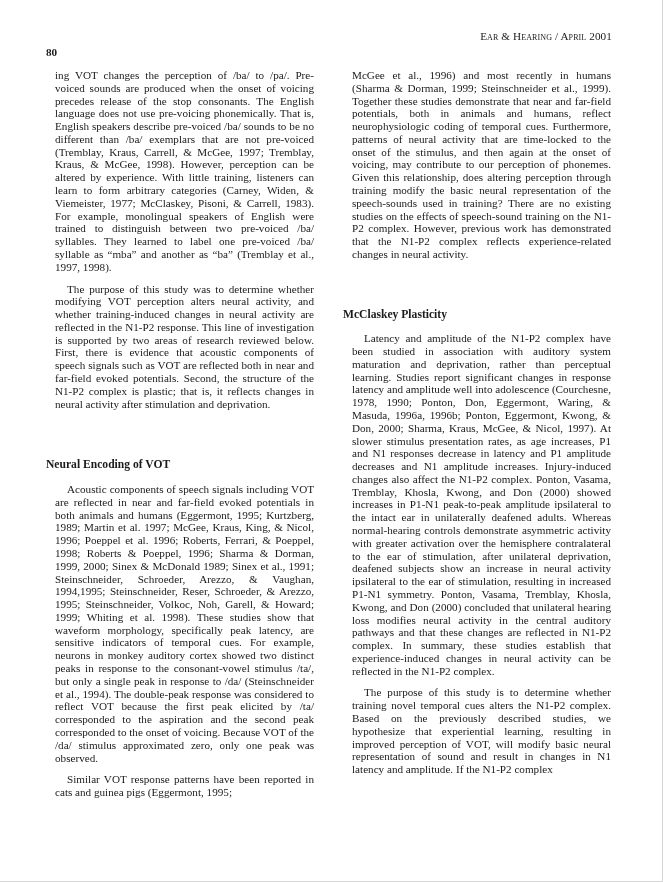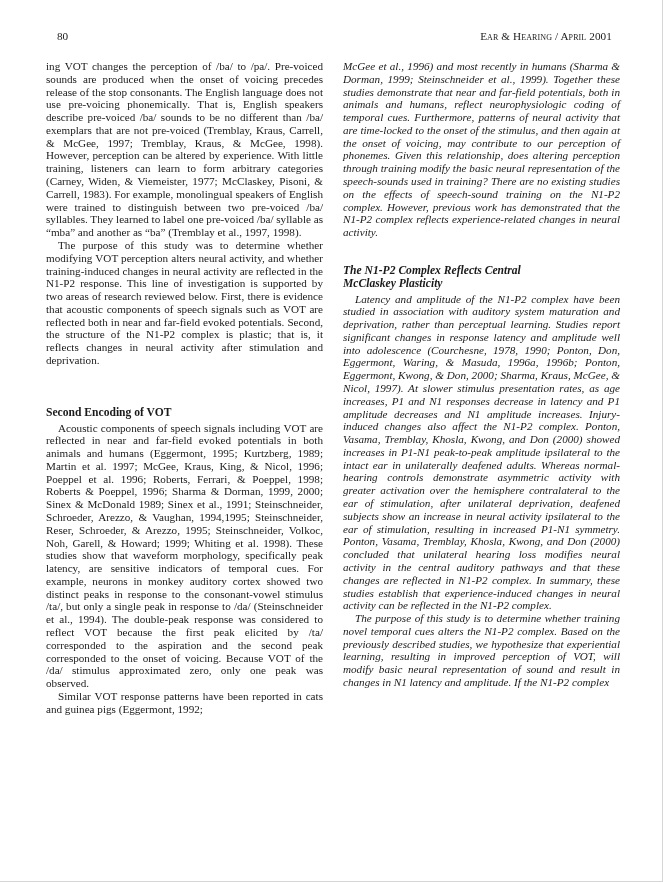--- a/index.html
+++ b/index.html
@@ -11,32 +11,32 @@
   .page {
     position: absolute; left: 0; top: 0; width: 662px; height: 881px;
     background: #fff;
     border-right: 1px solid #d6d6d6;
     border-bottom: 1px solid #d6d6d6;
   }
   .running-head {
     position: absolute; top: 30px; left: 46px; width: 574px; height: 14px;
     font-family: "Liberation Serif", serif; font-size: 11.2px;
   }
-  .page-num { position: absolute; left: 0; top: 0; font-weight: normal; margin-left: 11px; }
+  .page-num { position: absolute; left: 0; top: 16px; font-weight: bold; }
   .journal { position: absolute; right: 8px; top: 0; font-variant: small-caps; letter-spacing: 0.1px; }
 
   .col {
     position: absolute; top: 60px; width: 277px;
     font-family: "Liberation Serif", serif;
     font-size: 11.15px; line-height: 12.78px;
     text-align: justify;
   }
   .col.left { left: 46px; }
-  .col.right { left: 343px; font-style: italic; }
-  .col p { margin: 0; text-indent: 0; hyphens: manual; }
+  .col.right { left: 343px; }
+  .col p { margin: 9px; text-indent: 0; hyphens: manual; }
   .col p.indent { text-indent: 12px; }
   .col p.noindent { text-indent: 0; }
   .col h2 {
     font-family: "Liberation Serif", serif;
     font-weight: bold; font-size: 11.6px; line-height: 12.8px;
     margin: 0; text-align: left;
   }
   .gap-left { height: 40px; }
   .gap-right { height: 26px; }
   .after-h { height: 2px; }
@@ -48,31 +48,31 @@
 
   <div class="running-head">
     <span class="page-num">80</span>
     <span class="journal">Ear &amp; Hearing / April 2001</span>
   </div>
 
   <div class="col left">
     <p class="noindent">ing VOT changes the perception of /ba/ to /pa/. Pre-voiced sounds are produced when the onset of voicing precedes release of the stop consonants. The English language does not use pre-voicing phonemically. That is, English speakers describe pre-voiced /ba/ sounds to be no different than /ba/ exemplars that are not pre-voiced (Tremblay, Kraus, Carrell, &amp; McGee, 1997; Tremblay, Kraus, &amp; McGee, 1998). However, perception can be altered by experience. With little training, listeners can learn to form arbitrary categories (Carney, Widen, &amp; Viemeister, 1977; McClaskey, Pisoni, &amp; Carrell, 1983). For example, monolingual speakers of English were trained to distinguish between two pre-voiced /ba/ syllables. They learned to label one pre-voiced /ba/ syllable as “mba” and another as “ba” (Tremblay et al., 1997, 1998).</p>
     <p class="indent">The purpose of this study was to determine whether modifying VOT perception alters neural activity, and whether training-induced changes in neural activity are reflected in the N1-P2 response. This line of investigation is supported by two areas of research reviewed below. First, there is evidence that acoustic components of speech signals such as VOT are reflected both in near and far-field evoked potentials. Second, the structure of the N1-P2 complex is plastic; that is, it reflects changes in neural activity after stimulation and deprivation.</p>
     <div class="gap-left"></div>
-    <h2>Second Encoding of VOT</h2>
+    <h2>Neural Encoding of VOT</h2>
     <div class="after-h"></div>
     <p class="indent">Acoustic components of speech signals including VOT are reflected in near and far-field evoked potentials in both animals and humans (Eggermont, 1995; Kurtzberg, 1989; Martin et al. 1997; McGee, Kraus, King, &amp; Nicol, 1996; Poeppel et al. 1996; Roberts, Ferrari, &amp; Poeppel, 1998; Roberts &amp; Poeppel, 1996; Sharma &amp; Dorman, 1999, 2000; Sinex &amp; McDonald 1989; Sinex et al., 1991; Steinschneider, Schroeder, Arezzo, &amp; Vaughan, 1994,1995; Steinschneider, Reser, Schroeder, &amp; Arezzo, 1995; Steinschneider, Volkoc, Noh, Garell, &amp; Howard; 1999; Whiting et al. 1998). These studies show that waveform morphology, specifically peak latency, are sensitive indicators of temporal cues. For example, neurons in monkey auditory cortex showed two distinct peaks in response to the consonant-vowel stimulus /ta/, but only a single peak in response to /da/ (Steinschneider et al., 1994). The double-peak response was considered to reflect VOT because the first peak elicited by /ta/ corresponded to the aspiration and the second peak corresponded to the onset of voicing. Because VOT of the /da/ stimulus approximated zero, only one peak was observed.</p>
-    <p class="indent">Similar VOT response patterns have been reported in cats and guinea pigs (Eggermont, 1992;</p>
+    <p class="indent">Similar VOT response patterns have been reported in cats and guinea pigs (Eggermont, 1995;</p>
   </div>
 
   <div class="col right">
     <p class="noindent">McGee et al., 1996) and most recently in humans (Sharma &amp; Dorman, 1999; Steinschneider et al., 1999). Together these studies demonstrate that near and far-field potentials, both in animals and humans, reflect neurophysiologic coding of temporal cues. Furthermore, patterns of neural activity that are time-locked to the onset of the stimulus, and then again at the onset of voicing, may contribute to our perception of phonemes. Given this relationship, does altering perception through training modify the basic neural representation of the speech-sounds used in training? There are no existing studies on the effects of speech-sound training on the N1-P2 complex. However, previous work has demonstrated that the N1-P2 complex reflects experience-related changes in neural activity.</p>
     <div class="gap-right"></div>
     <h2>
-      <span>The N1-P2 Complex Reflects Central</span><br>
+      <br>
       <span>McClaskey Plasticity</span>
     </h2>
     <div class="after-h"></div>
     <p class="indent">Latency and amplitude of the N1-P2 complex have been studied in association with auditory system maturation and deprivation, rather than perceptual learning. Studies report significant changes in response latency and amplitude well into adolescence (Courchesne, 1978, 1990; Ponton, Don, Eggermont, Waring, &amp; Masuda, 1996a, 1996b; Ponton, Eggermont, Kwong, &amp; Don, 2000; Sharma, Kraus, McGee, &amp; Nicol, 1997). At slower stimulus presentation rates, as age increases, P1 and N1 responses decrease in latency and P1 amplitude decreases and N1 amplitude increases. Injury-induced changes also affect the N1-P2 complex. Ponton, Vasama, Tremblay, Khosla, Kwong, and Don (2000) showed increases in P1-N1 peak-to-peak amplitude ipsilateral to the intact ear in unilaterally deafened adults. Whereas normal-hearing controls demonstrate asymmetric activity with greater activation over the hemisphere contralateral to the ear of stimulation, after unilateral deprivation, deafened subjects show an increase in neural activity ipsilateral to the ear of stimulation, resulting in increased P1-N1 symmetry. Ponton, Vasama, Tremblay, Khosla, Kwong, and Don (2000) concluded that unilateral hearing loss modifies neural activity in the central auditory pathways and that these changes are reflected in N1-P2 complex. In summary, these studies establish that experience-induced changes in neural activity can be reflected in the N1-P2 complex.</p>
     <p class="indent">The purpose of this study is to determine whether training novel temporal cues alters the N1-P2 complex. Based on the previously described studies, we hypothesize that experiential learning, resulting in improved perception of VOT, will modify basic neural representation of sound and result in changes in N1 latency and amplitude. If the N1-P2 complex</p>
   </div>
 
 </div>
 
 </body></html>

